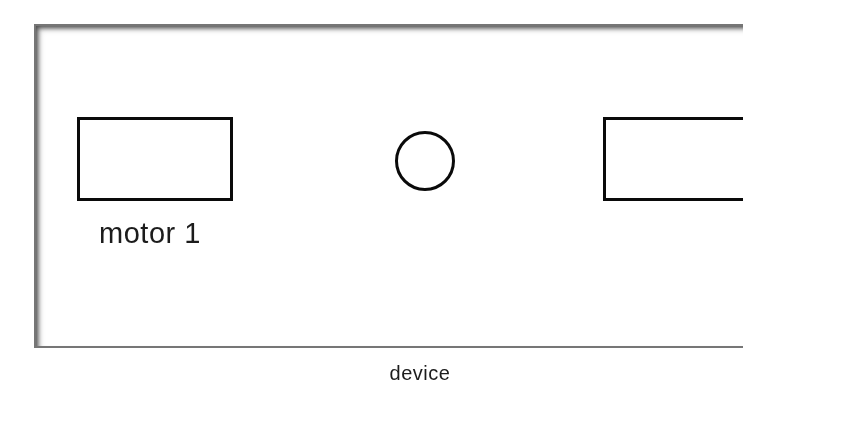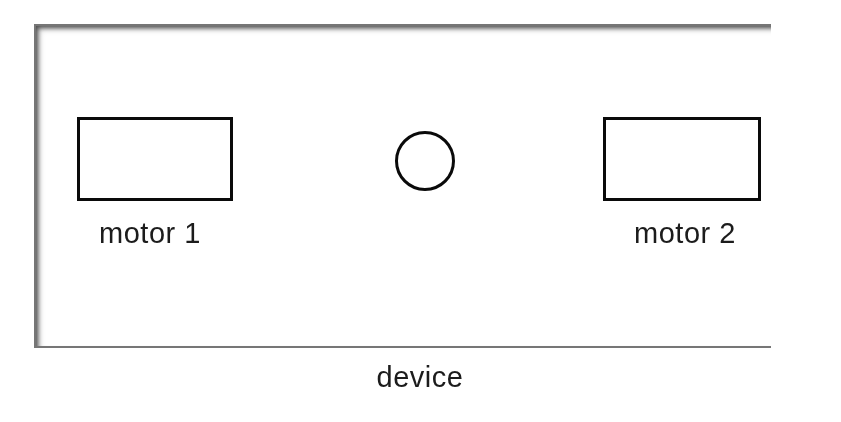--- a/index.html
+++ b/index.html
@@ -7,21 +7,20 @@
     padding: 0;
     background: #ffffff;
   }
   .canvas {
     position: relative;
     width: 743px;
     height: 422px;
     background: #ffffff;
     font-family: "Liberation Sans", sans-serif;
     overflow: hidden;
-    padding-left: 28px;
   }
   .device-outline {
     position: absolute;
     left: 34px;
     top: 24px;
     width: 774px;
     height: 324px;
     box-sizing: border-box;
     border: 2px solid #767676;
     background: #ffffff;
@@ -72,21 +71,21 @@
   }
   .label-motor1 { left: 4px; }
   .label-acc    { left: 284px; }
   .label-motor2 { left: 539px; }
   .device-label {
     position: absolute;
     left: 310px;
     top: 362px;
     width: 220px;
     text-align: center;
-    font-size: 29px;
+    font-size: 20px;
     font-weight: 300;
     line-height: 1.1;
     color: #1c1c1c;
     letter-spacing: 0.5px;
     white-space: nowrap;
   }
 </style>
 </head>
 <body>
 
@@ -96,19 +95,18 @@
 
     <div class="component-rect rect-motor1"></div>
 
     <div class="sensor-circle"></div>
 
     <div class="component-rect rect-motor2"></div>
 
     <div class="comp-label label-motor1">motor 1</div>
 
 
-    <div class="comp-label label-motor2">motor 2</div>
 
   </div>
 
   <div class="device-label">device</div>
 
 </div>
 
 </body></html>

